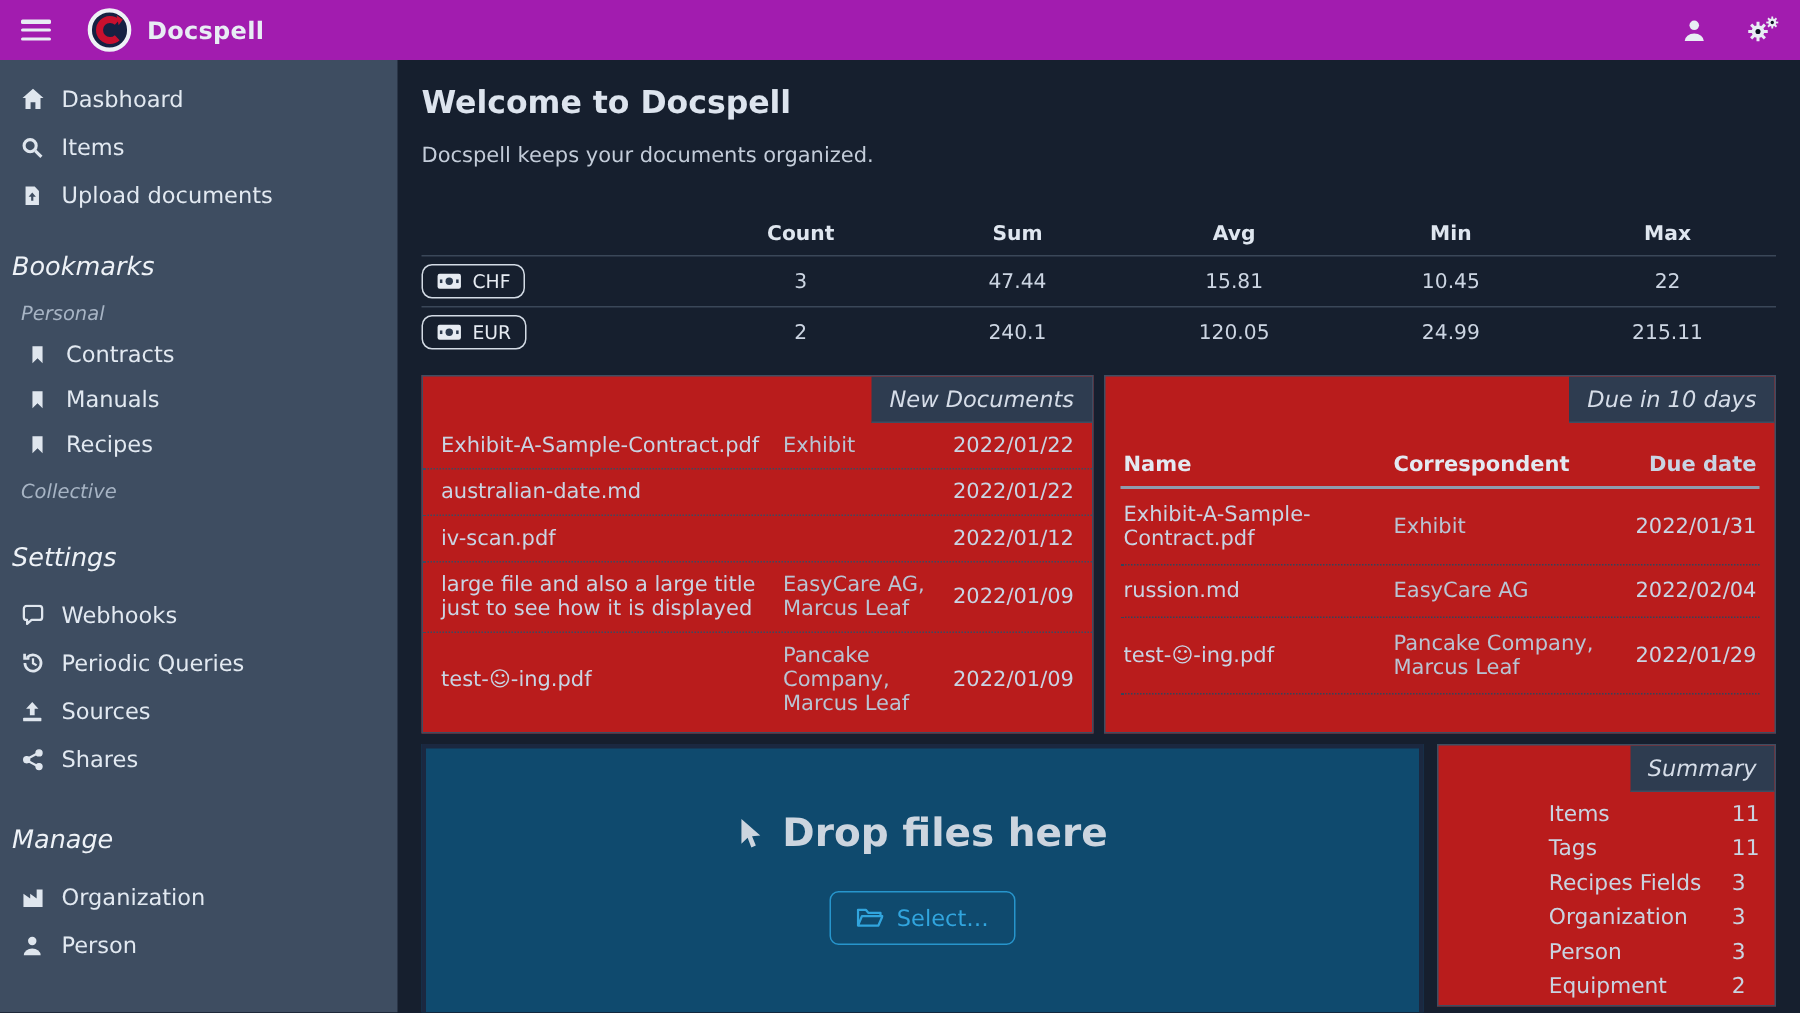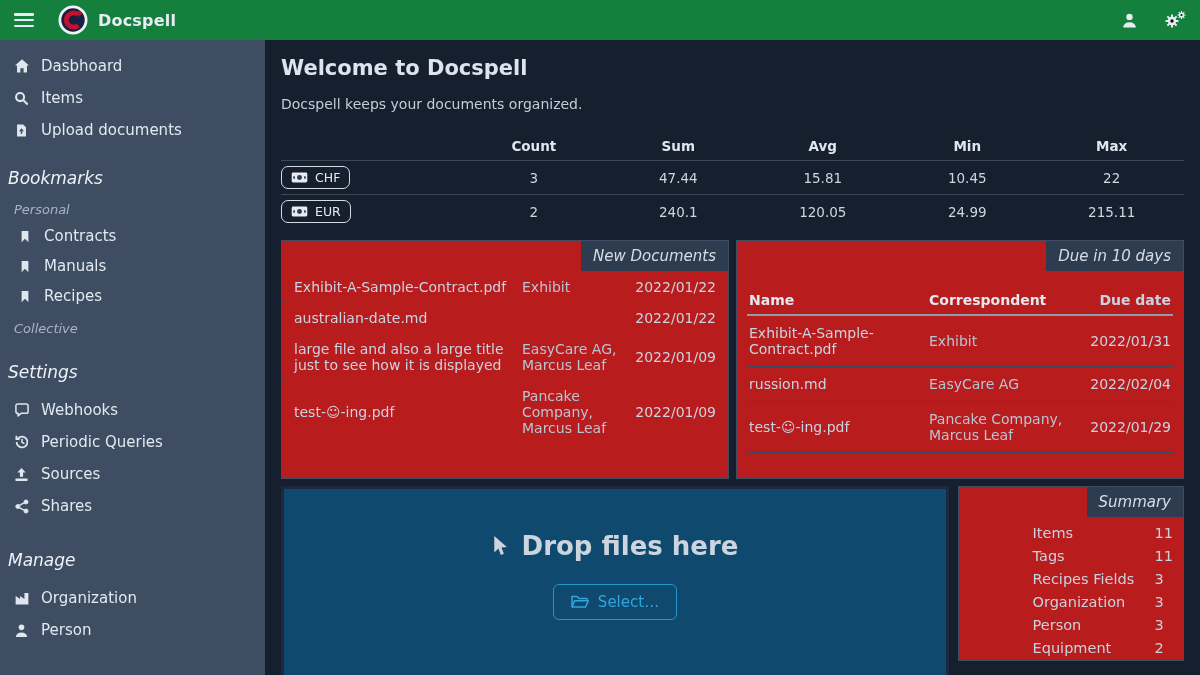--- a/index.html
+++ b/index.html
@@ -4,21 +4,21 @@
 <style>
   * { margin:0; padding:0; box-sizing:border-box; }
   html,body { width:1200px; height:675px; overflow:hidden; }
   body {
     background:#161f2e;
     font-family:"DejaVu Sans","Liberation Sans",sans-serif;
     color:#ccd5e2;
   }
   
   .topbar {
-    height:40px; background:#15803d; display:flex; align-items:center;
+    height:40px; background:#a21caf; display:flex; align-items:center;
     padding:0 14px; color:#e8edf4;
   }
   .hamburger { width:20px; height:14px; display:flex; flex-direction:column; justify-content:space-between; cursor:pointer; margin-right:24px; }
   .hamburger span { display:block; height:2.5px; background:#e8edf4; border-radius:1px; }
   .logo { width:30px; height:30px; margin-right:10px; }
   .app-title { font-weight:bold; font-size:16px; letter-spacing:0.2px; }
   .topbar .spacer { flex:1; }
   .topbar-btn { margin-left:26px; cursor:pointer; color:#e8edf4; display:flex; align-items:center; }
   
   .shell { display:flex; height:635px; }
@@ -29,21 +29,21 @@
   .nav-item .icon { width:17px; display:flex; justify-content:center; color:#dfe6ee; flex-shrink:0; }
   .section-title { font-style:italic; font-size:17px; color:#eef2f7; padding:10px 8px 4px 8px; margin-top:12px; }
   .subgroup-label { font-style:italic; font-size:13px; color:#a7b4c4; padding:10px 14px 4px 14px; }
   .bm-item { padding:6px 16px; }
   .group-gap { margin-top:8px; }
   .mt-lg { margin-top:18px; }
   
   .page-title { font-size:21px; font-weight:bold; color:#dde4ee; margin-top:6px; }
   .page-subtitle { font-size:14px; color:#c3ccd9; margin-top:16px; }
   
-  .stats { margin-top:20px; width:100%; font-size:13.5px; }
+  .stats { margin-top:30px; width:100%; font-size:13.5px; }
   .stats-row { display:grid; grid-template-columns:20% 16% 16% 16% 16% 16%; align-items:center; }
   .stats-head { font-weight:bold; color:#dfe6ef; padding:6px 0; }
   .stats-head > div, .stats-data > div { text-align:center; }
   .stats-head > div:first-child, .stats-data > div:first-child { text-align:left; }
   .stats-data { border-top:1px solid #3a4758; padding:5px 0; color:#ccd5e2; }
   .cur-badge { display:inline-flex; align-items:center; gap:7px; border:1px solid #d3dbe5; border-radius:7px; padding:3px 9px; font-size:12.5px; color:#e6ebf2; }
   
   .panels-row { display:flex; gap:7px; margin-top:12px; height:239px; }
   .panel { border:1px solid #3e4d61; background:#b91c1c; display:flex; flex-direction:column; overflow:hidden;align-items:flex-end; }
   .panel.half { flex:1; }
@@ -304,20 +304,25 @@
             <a class="doc-link">Exhibit-A-Sample-Contract.pdf</a>
             <span class="nd-corr">Exhibit</span>
             <span class="nd-date">2022/01/22</span>
           </div>
           <div class="nd-row">
             <a class="doc-link">australian-date.md</a>
             <span class="nd-corr"></span>
             <span class="nd-date">2022/01/22</span>
           </div>
           <div class="nd-row">
+            <a class="doc-link">iv-scan.pdf</a>
+            <span class="nd-corr"></span>
+            <span class="nd-date">2022/01/12</span>
+          </div>
+          <div class="nd-row">
             <a class="doc-link">large file and also a large title just to see how it is displayed</a>
             <span class="nd-corr">EasyCare AG, Marcus Leaf</span>
             <span class="nd-date">2022/01/09</span>
           </div>
           <div class="nd-row">
             <a class="doc-link">test-☺-ing.pdf</a>
             <span class="nd-corr">Pancake Company, Marcus Leaf</span>
             <span class="nd-date">2022/01/09</span>
           </div>
         </div>

